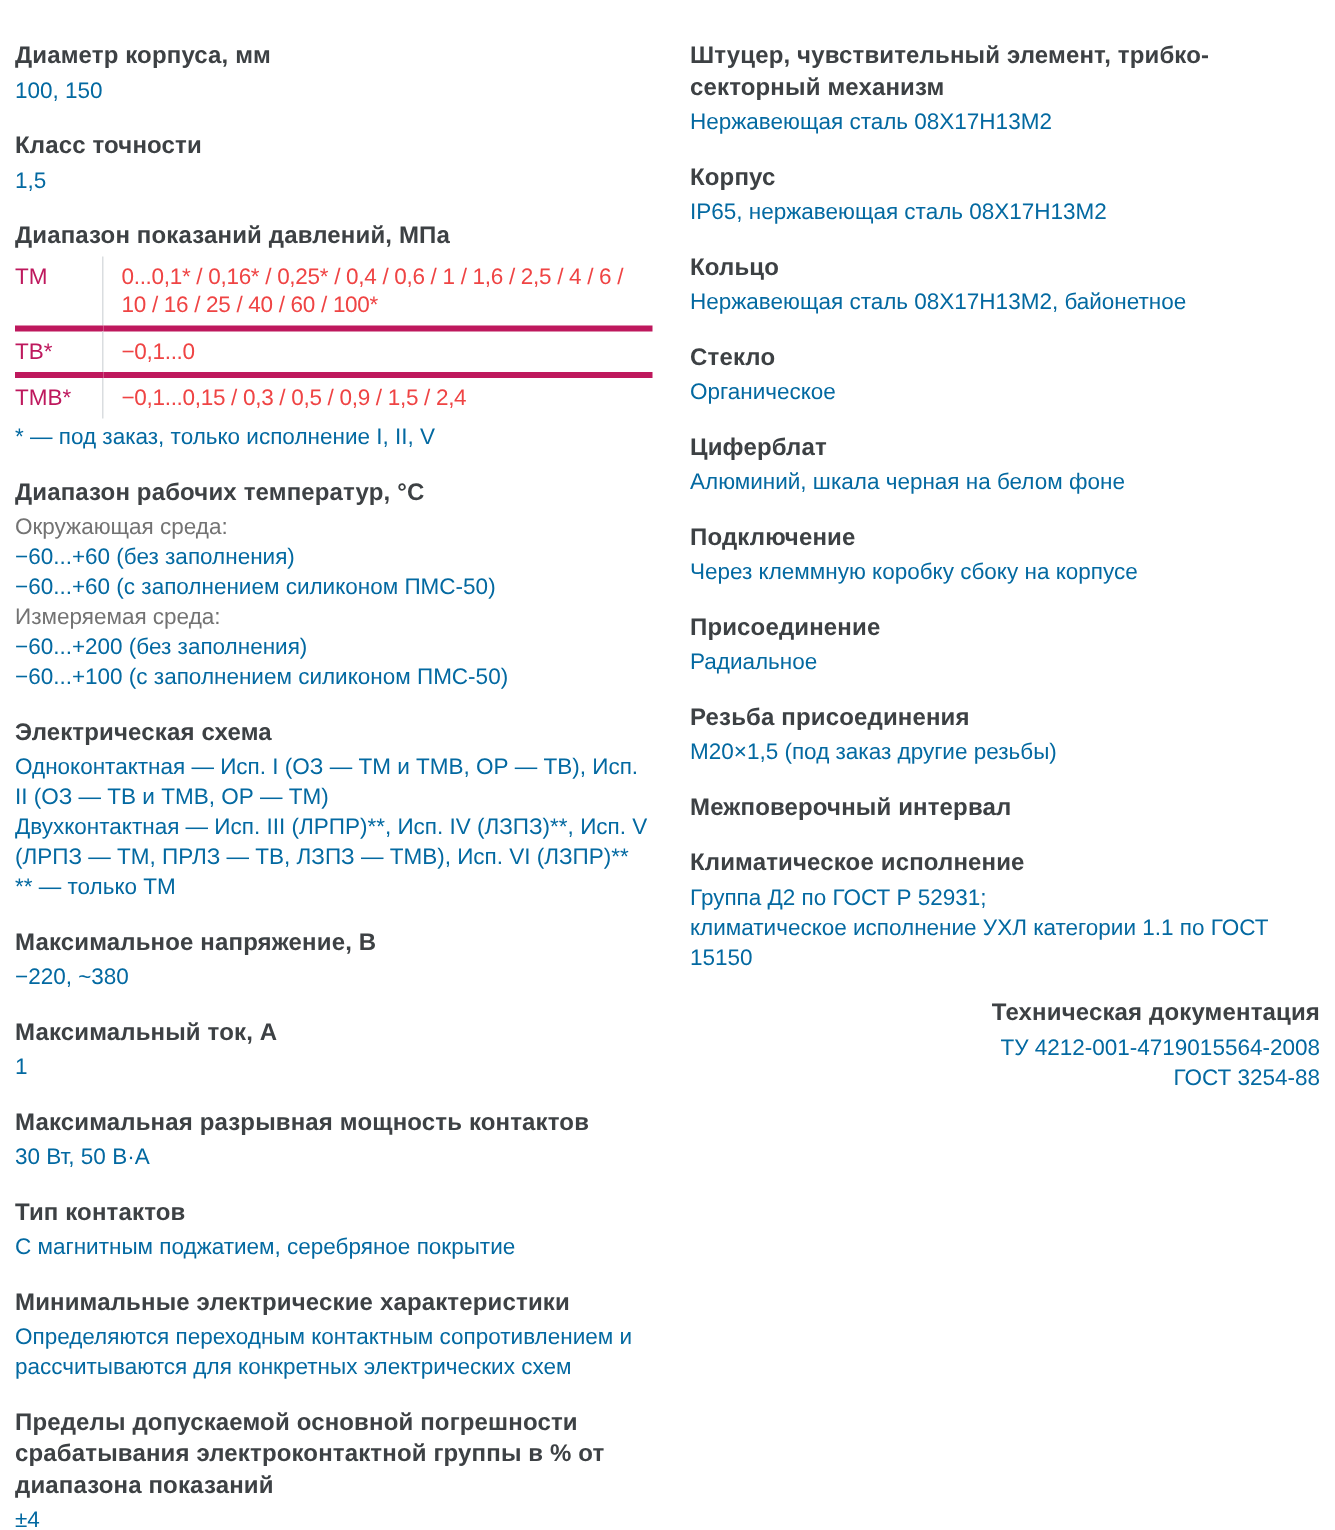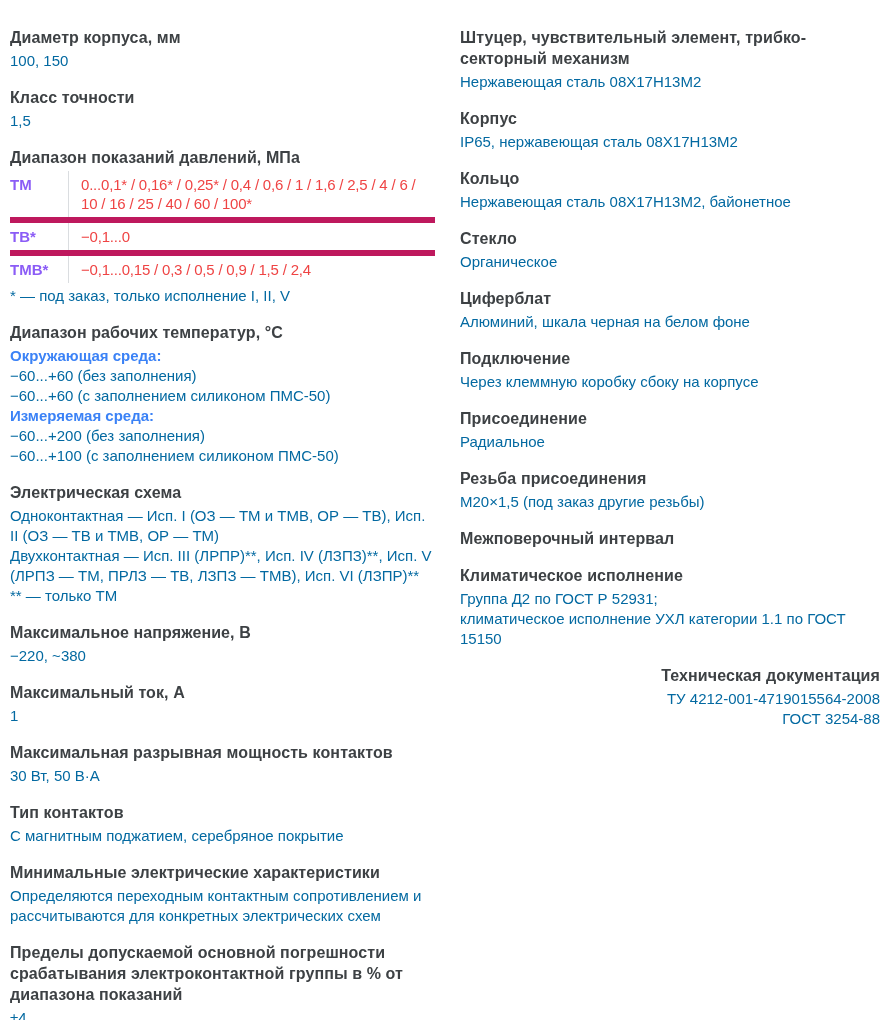--- a/index.html
+++ b/index.html
@@ -13,30 +13,30 @@
   section { margin: 0 0 16px 0; }
   h3 {
     margin: 0 0 3px 0; font-size: 16px; line-height: 21px;
     font-weight: 700; color: #3d4144; letter-spacing: .1px;
   }
   .val, .line, .footnote {
     margin: 0; font-size: 15px; line-height: 20px; color: #0369a1;
   }
   .sub {
     margin: 0; font-size: 15px; line-height: 20px;
-    font-weight: 700; color: #3b82f6;
+    font-weight: 400; color: #737373;
   }
   .ranges { border-collapse: collapse; width: 100%; margin: 3px 0 3px 0; table-layout: fixed; }
   .ranges td {
     font-size: 15px; line-height: 19px; color: #ef4444;
     vertical-align: top; padding: 4px 0; letter-spacing: -0.2px;
   }
-  .ranges td.rl { width: 50px; font-weight: 700; color: #8b5cf6; padding-right: 8px; letter-spacing: 0; }
+  .ranges td.rl { width: 50px; font-weight: 400; color: #be185d; padding-right: 8px; letter-spacing: 0; }
   .ranges td.rv { border-left: 1px solid #dadde0; padding-left: 12px; }
-  .ranges tr + tr td { border-top: 6px solid #be185d; }
+  .ranges tr + tr td { border-top: 4px solid #be185d; }
   .footnote { margin-top: 2px; }
   .mt-extra { margin-top: 16px; text-align: right; }
 </style>
 </head>
 <body>
 
 <div class="page">
 
   <div class="col">
 

